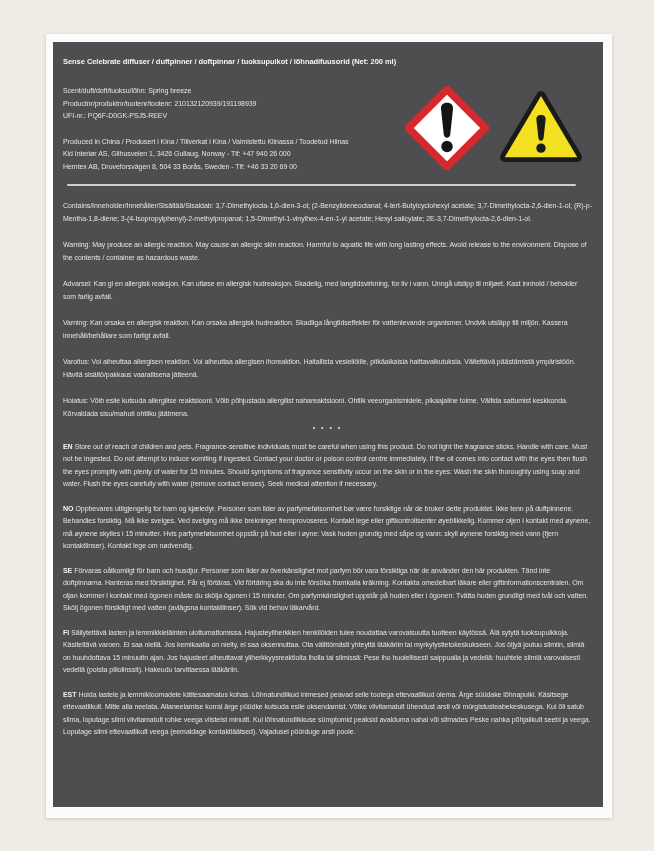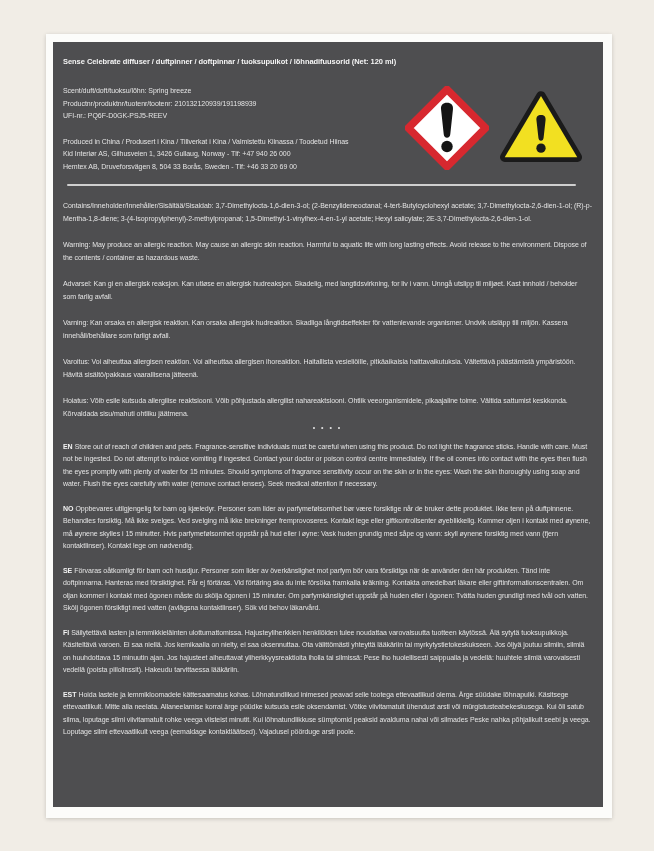--- a/index.html
+++ b/index.html
@@ -72,21 +72,21 @@
         </svg>
         <svg class="tri-svg" viewBox="0 0 100 88" xmlns="http://www.w3.org/2000/svg">
           <path d="M50 8 L92 79 L8 79 Z" stroke-width="11" stroke-linejoin="round" fill="none" stroke="#1a1a1a"></path>
           <path d="M50 8 L92 79 L8 79 Z" fill="#f2e021"></path>
           <path d="M50 30 C53.8 30 55.7 32.3 55.3 35.8 L53 56.5 C52.7 58.8 51.8 59.9 50 59.9 C48.2 59.9 47.3 58.8 47 56.5 L44.7 35.8 C44.3 32.3 46.2 30 50 30 Z" fill="#1a1a1a"></path>
           <circle cx="50" cy="68.5" r="5.4" fill="#1a1a1a"></circle>
         </svg>
       </div>
 
       <div class="content">
-        <div class="title">Sense Celebrate diffuser / duftpinner / doftpinnar / tuoksupuikot / lõhnadifuusorid (Net: 120 ml)</div>
+        <div class="title">Sense Celebrate diffuser / duftpinner / doftpinnar / tuoksupuikot / lõhnadifuusorid (Net: 200 ml)</div>
 
         <div class="product-info">
           <div>Scent/duft/doft/tuoksu/lõhn: Spring breeze</div>
           <div>Productnr/produktnr/tuotenr/tootenr: 210132120939/191198939</div>
           <div>UFI-nr.: PQ6F-D0GK-PSJ5-REEV</div>
         </div>
 
         <div class="producer-info">
           <div>Produced in China / Produsert i Kina / Tillverkat i Kina / Valmistettu Kiinassa / Toodetud Hiinas</div>
           <div>Kid Interiør AS, Gilhusveien 1, 3426 Gullaug, Norway - Tlf: +47 940 26 000</div>

